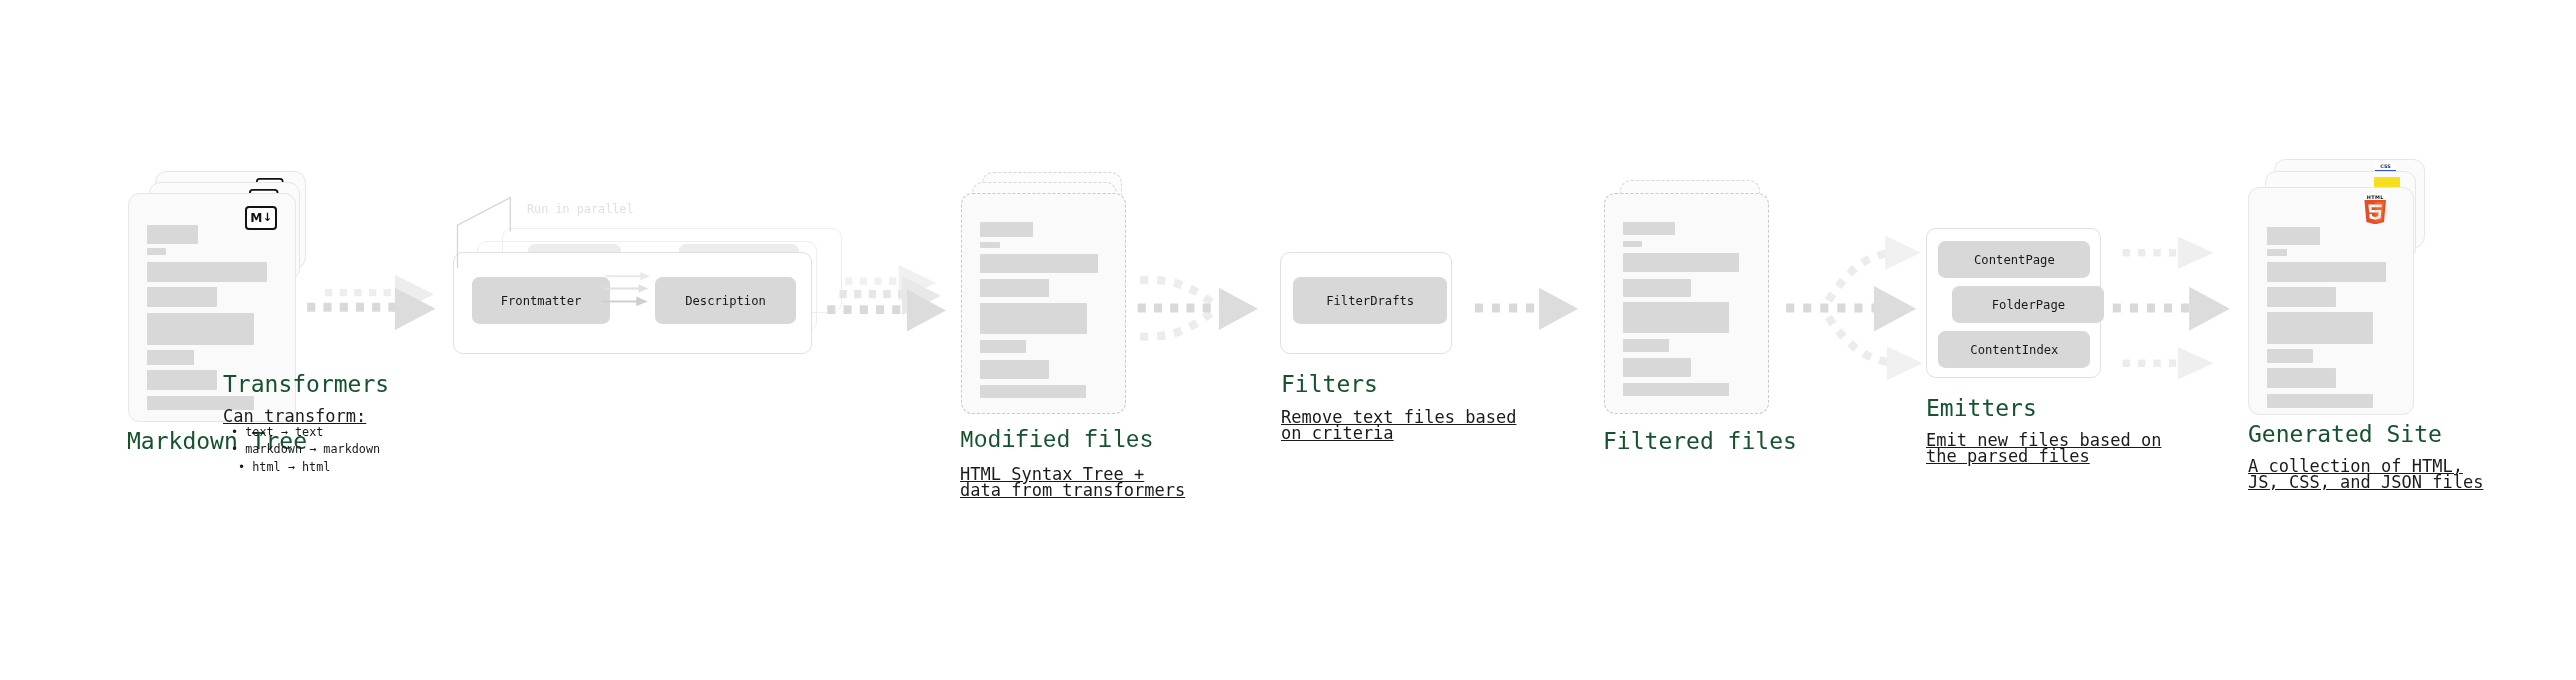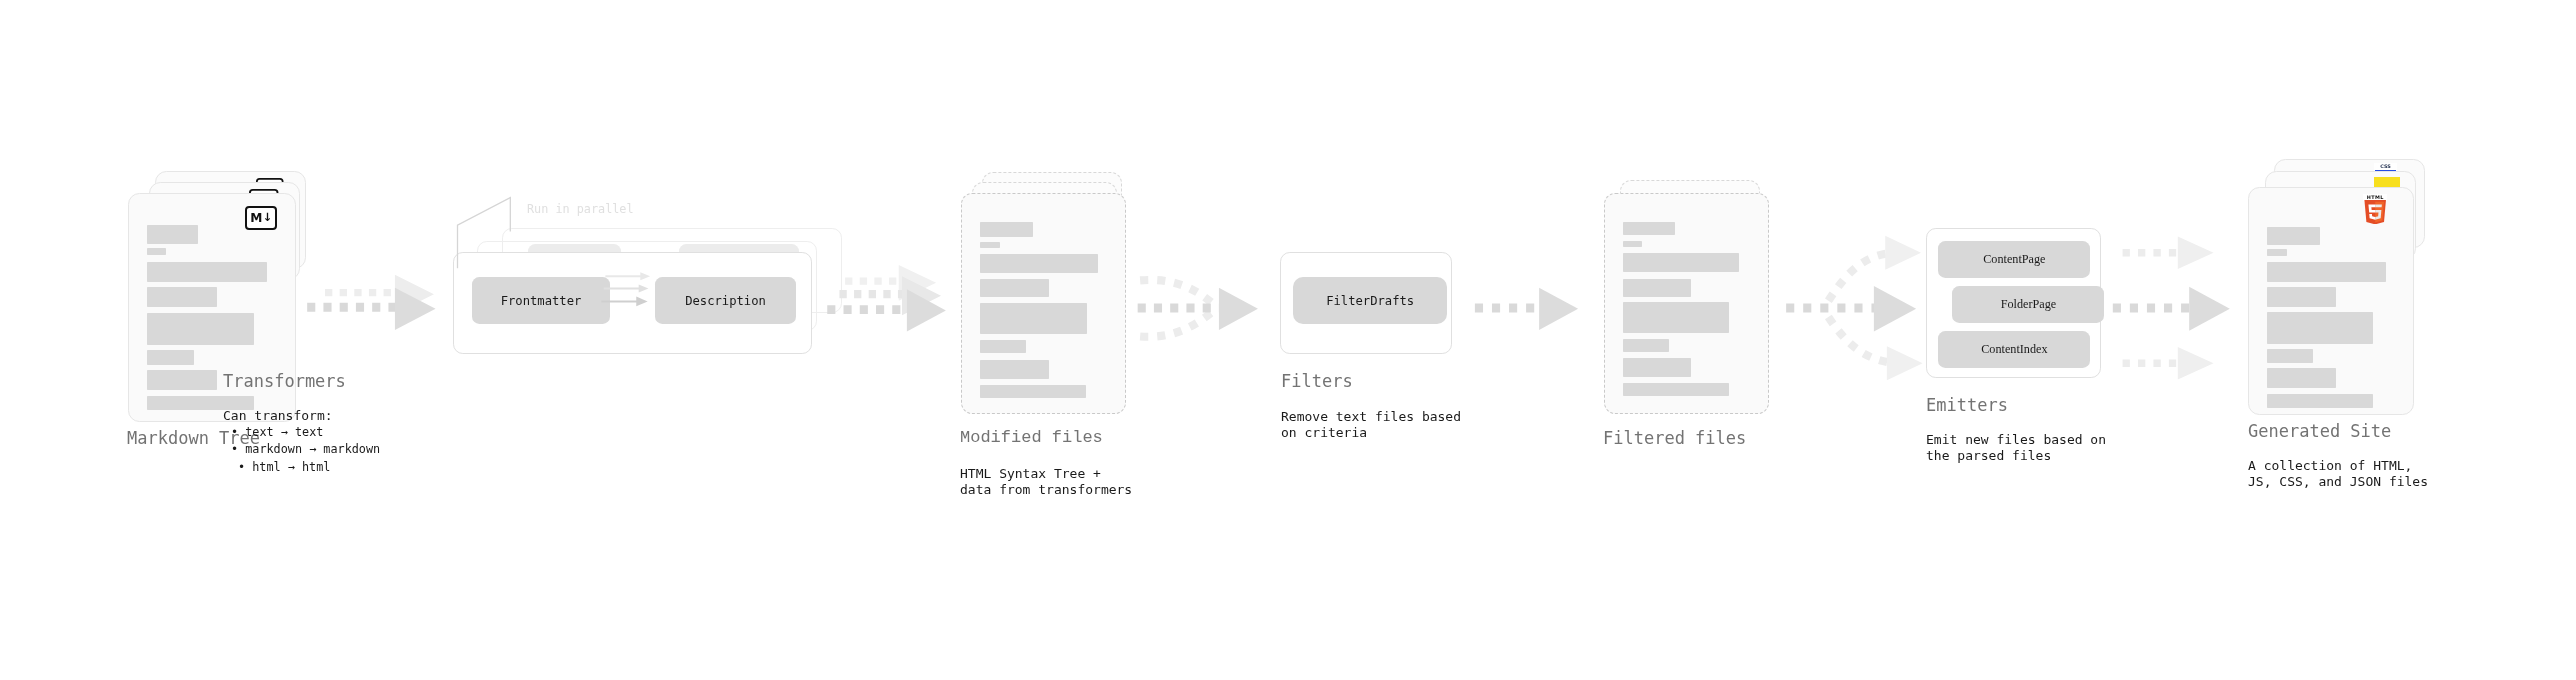--- a/index.html
+++ b/index.html
@@ -86,31 +86,32 @@
     display:flex;align-items:center;justify-content:center;
     font-size:12.2px;color:#1a1a1a;white-space:nowrap;
     letter-spacing:0px;
   }
   .chip.g1{background:#ececec;color:transparent;}
   .chip.g2{background:#e2e2e2;color:transparent;}
 
   
   .title{
     position:absolute;
-    font-size:17px;
-    color:#737373;
+    font-size:23px;
+    color:#14532d;
     white-space:nowrap;
     letter-spacing:0px;
   }
   .subtitle{
     position:absolute;
-    font-size:13px;
+    font-size:17px;
     line-height:16.3px;
     color:#1a1a1a;
     white-space:pre;
+    text-decoration:underline;
   }
   .paralabel{
     position:absolute;
     font-size:11.8px;
     color:#e0e0e0;
     white-space:nowrap;
   }
   .bullets{
     position:absolute;
     font-size:11.8px;
@@ -201,21 +202,21 @@
       <div class="skel" style="left:18px;top:166px;width:69px;height:18.7px;"></div>
       <div class="skel" style="left:18px;top:191px;width:106px;height:13px;"></div>
     </div>
     <div class="title" style="left:960px;top:428px;font-family:Liberation Mono, monospace;">Modified files</div>
     <div class="subtitle" style="left:960px;top:466px;">HTML Syntax Tree +
 data from transformers</div>
   </div>
 
   <div class="node">
     <div class="procbox" style="left:1280px;top:252px;width:172px;height:102px;">
-      <div class="chip" style="left:12.2px;top:24.4px;width:154px;height:47px;border-radius:10px;">
+      <div class="chip" style="left:12.2px;top:24.4px;width:154px;height:47px;">
         <span>FilterDrafts</span>
       </div>
     </div>
     <div class="title" style="left:1281px;top:371px;">Filters</div>
     <div class="subtitle" style="left:1281px;top:409px;">Remove text files based
 on criteria</div>
   </div>
 
   <div class="node">
     <div class="doccard dashed ghost" style="left:1620px;top:180px;width:140px;height:73px;"></div>
@@ -226,21 +227,21 @@
       <div class="skel" style="left:18px;top:85px;width:68px;height:18px;"></div>
       <div class="skel" style="left:18px;top:108px;width:106px;height:31px;"></div>
       <div class="skel" style="left:18px;top:145px;width:46px;height:13px;"></div>
       <div class="skel" style="left:18px;top:164px;width:68px;height:18.7px;"></div>
       <div class="skel" style="left:18px;top:189px;width:106px;height:13px;"></div>
     </div>
     <div class="title" style="left:1603px;top:428px;">Filtered files</div>
   </div>
 
   <div class="node">
-    <div class="procbox" style="left:1926px;top:228px;width:175px;height:150px;font-family:Liberation Serif, serif;">
+    <div class="procbox" style="left:1926px;top:228px;width:175px;height:150px;">
       <div class="chip" style="left:11.4px;top:12.2px;width:152px;height:37px;">
         <span>ContentPage</span>
       </div>
       <div class="chip" style="left:11.4px;top:57px;width:152px;height:37px;margin-left:14px;">
         <span>FolderPage</span>
       </div>
       <div class="chip" style="left:11.4px;top:102px;width:152px;height:37px;">
         <span>ContentIndex</span>
       </div>
     </div>

